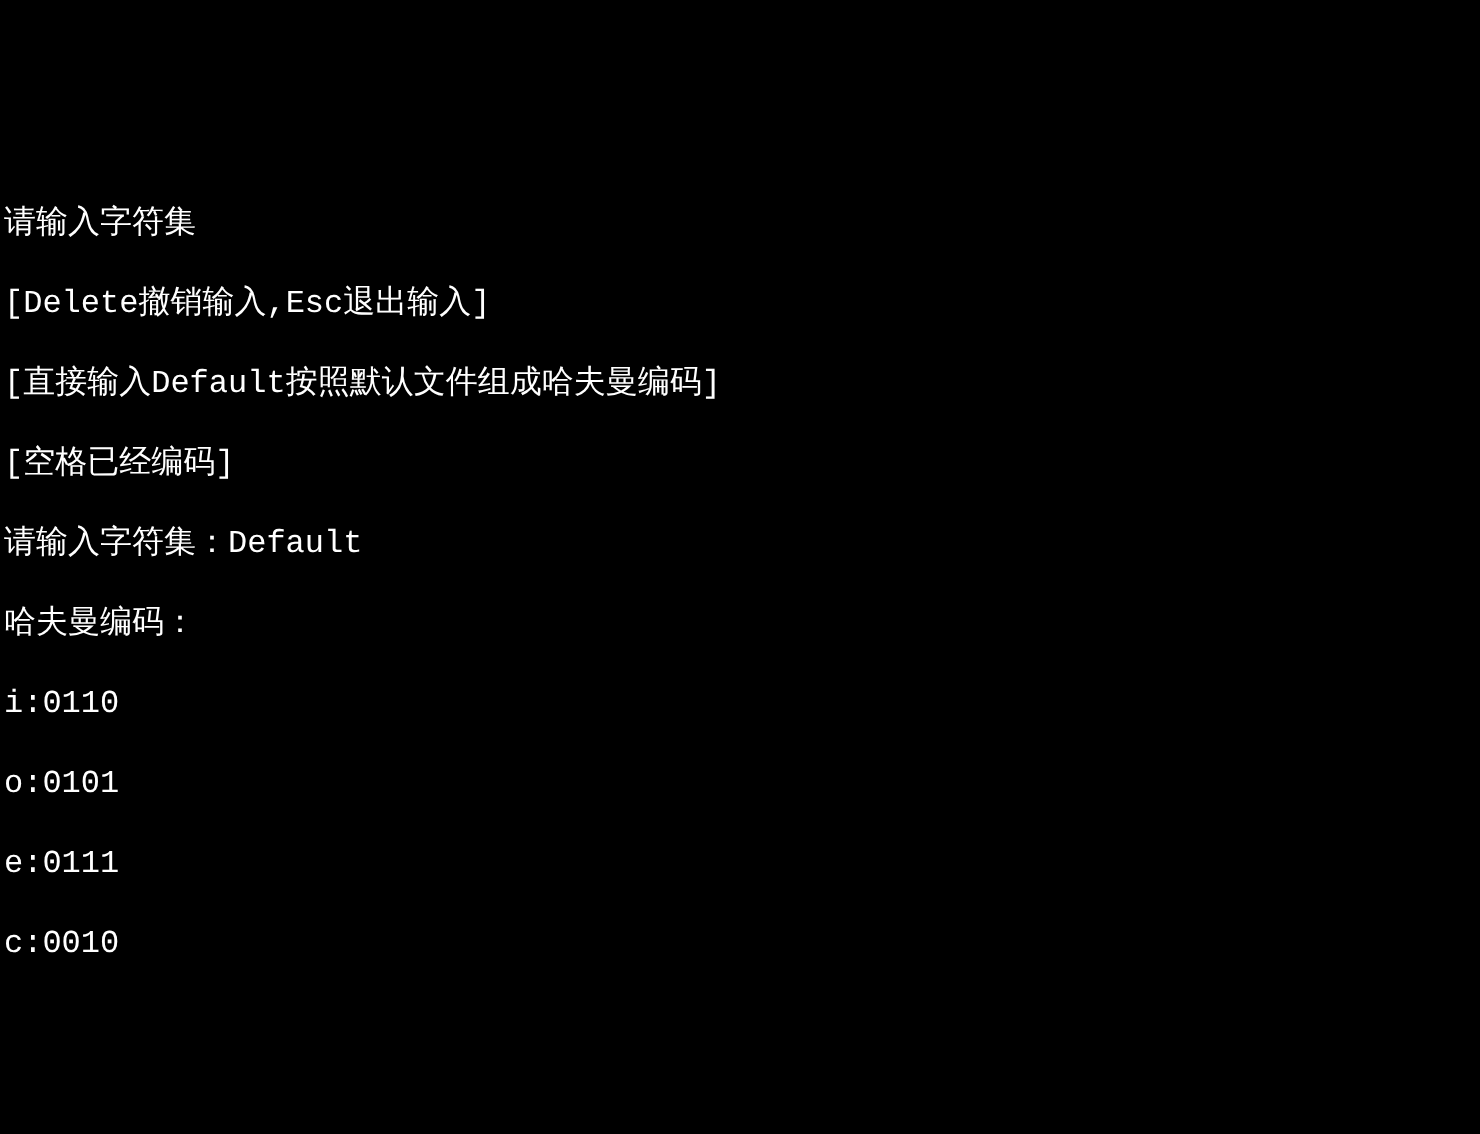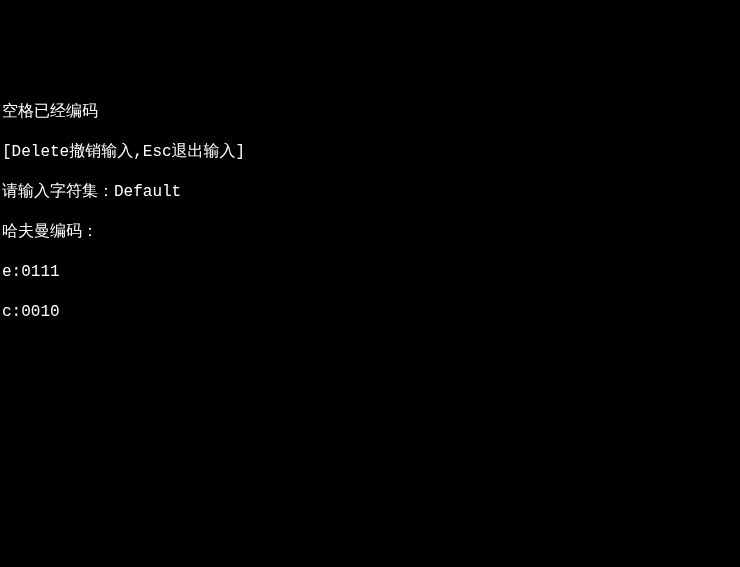--- a/index.html
+++ b/index.html
@@ -25,24 +25,28 @@
     .line {
       display: block;
     }
   </style>
 </head>
 <body>
 
 
 
 <div class="terminal">
-<span class="line">空格已经编码</span>
+<span class="line">请输入字符集</span>
 <span class="line">[Delete撤销输入,Esc退出输入]</span>
+<span class="line">[直接输入Default按照默认文件组成哈夫曼编码]</span>
+<span class="line">[空格已经编码]</span>
 <span class="line">请输入字符集：Default</span>
 <span class="line">哈夫曼编码：</span>
+<span class="line">i:0110</span>
+<span class="line">o:0101</span>
 <span class="line">e:0111</span>
 <span class="line">c:0010</span>
 
 
 
 
 
 
 
 

